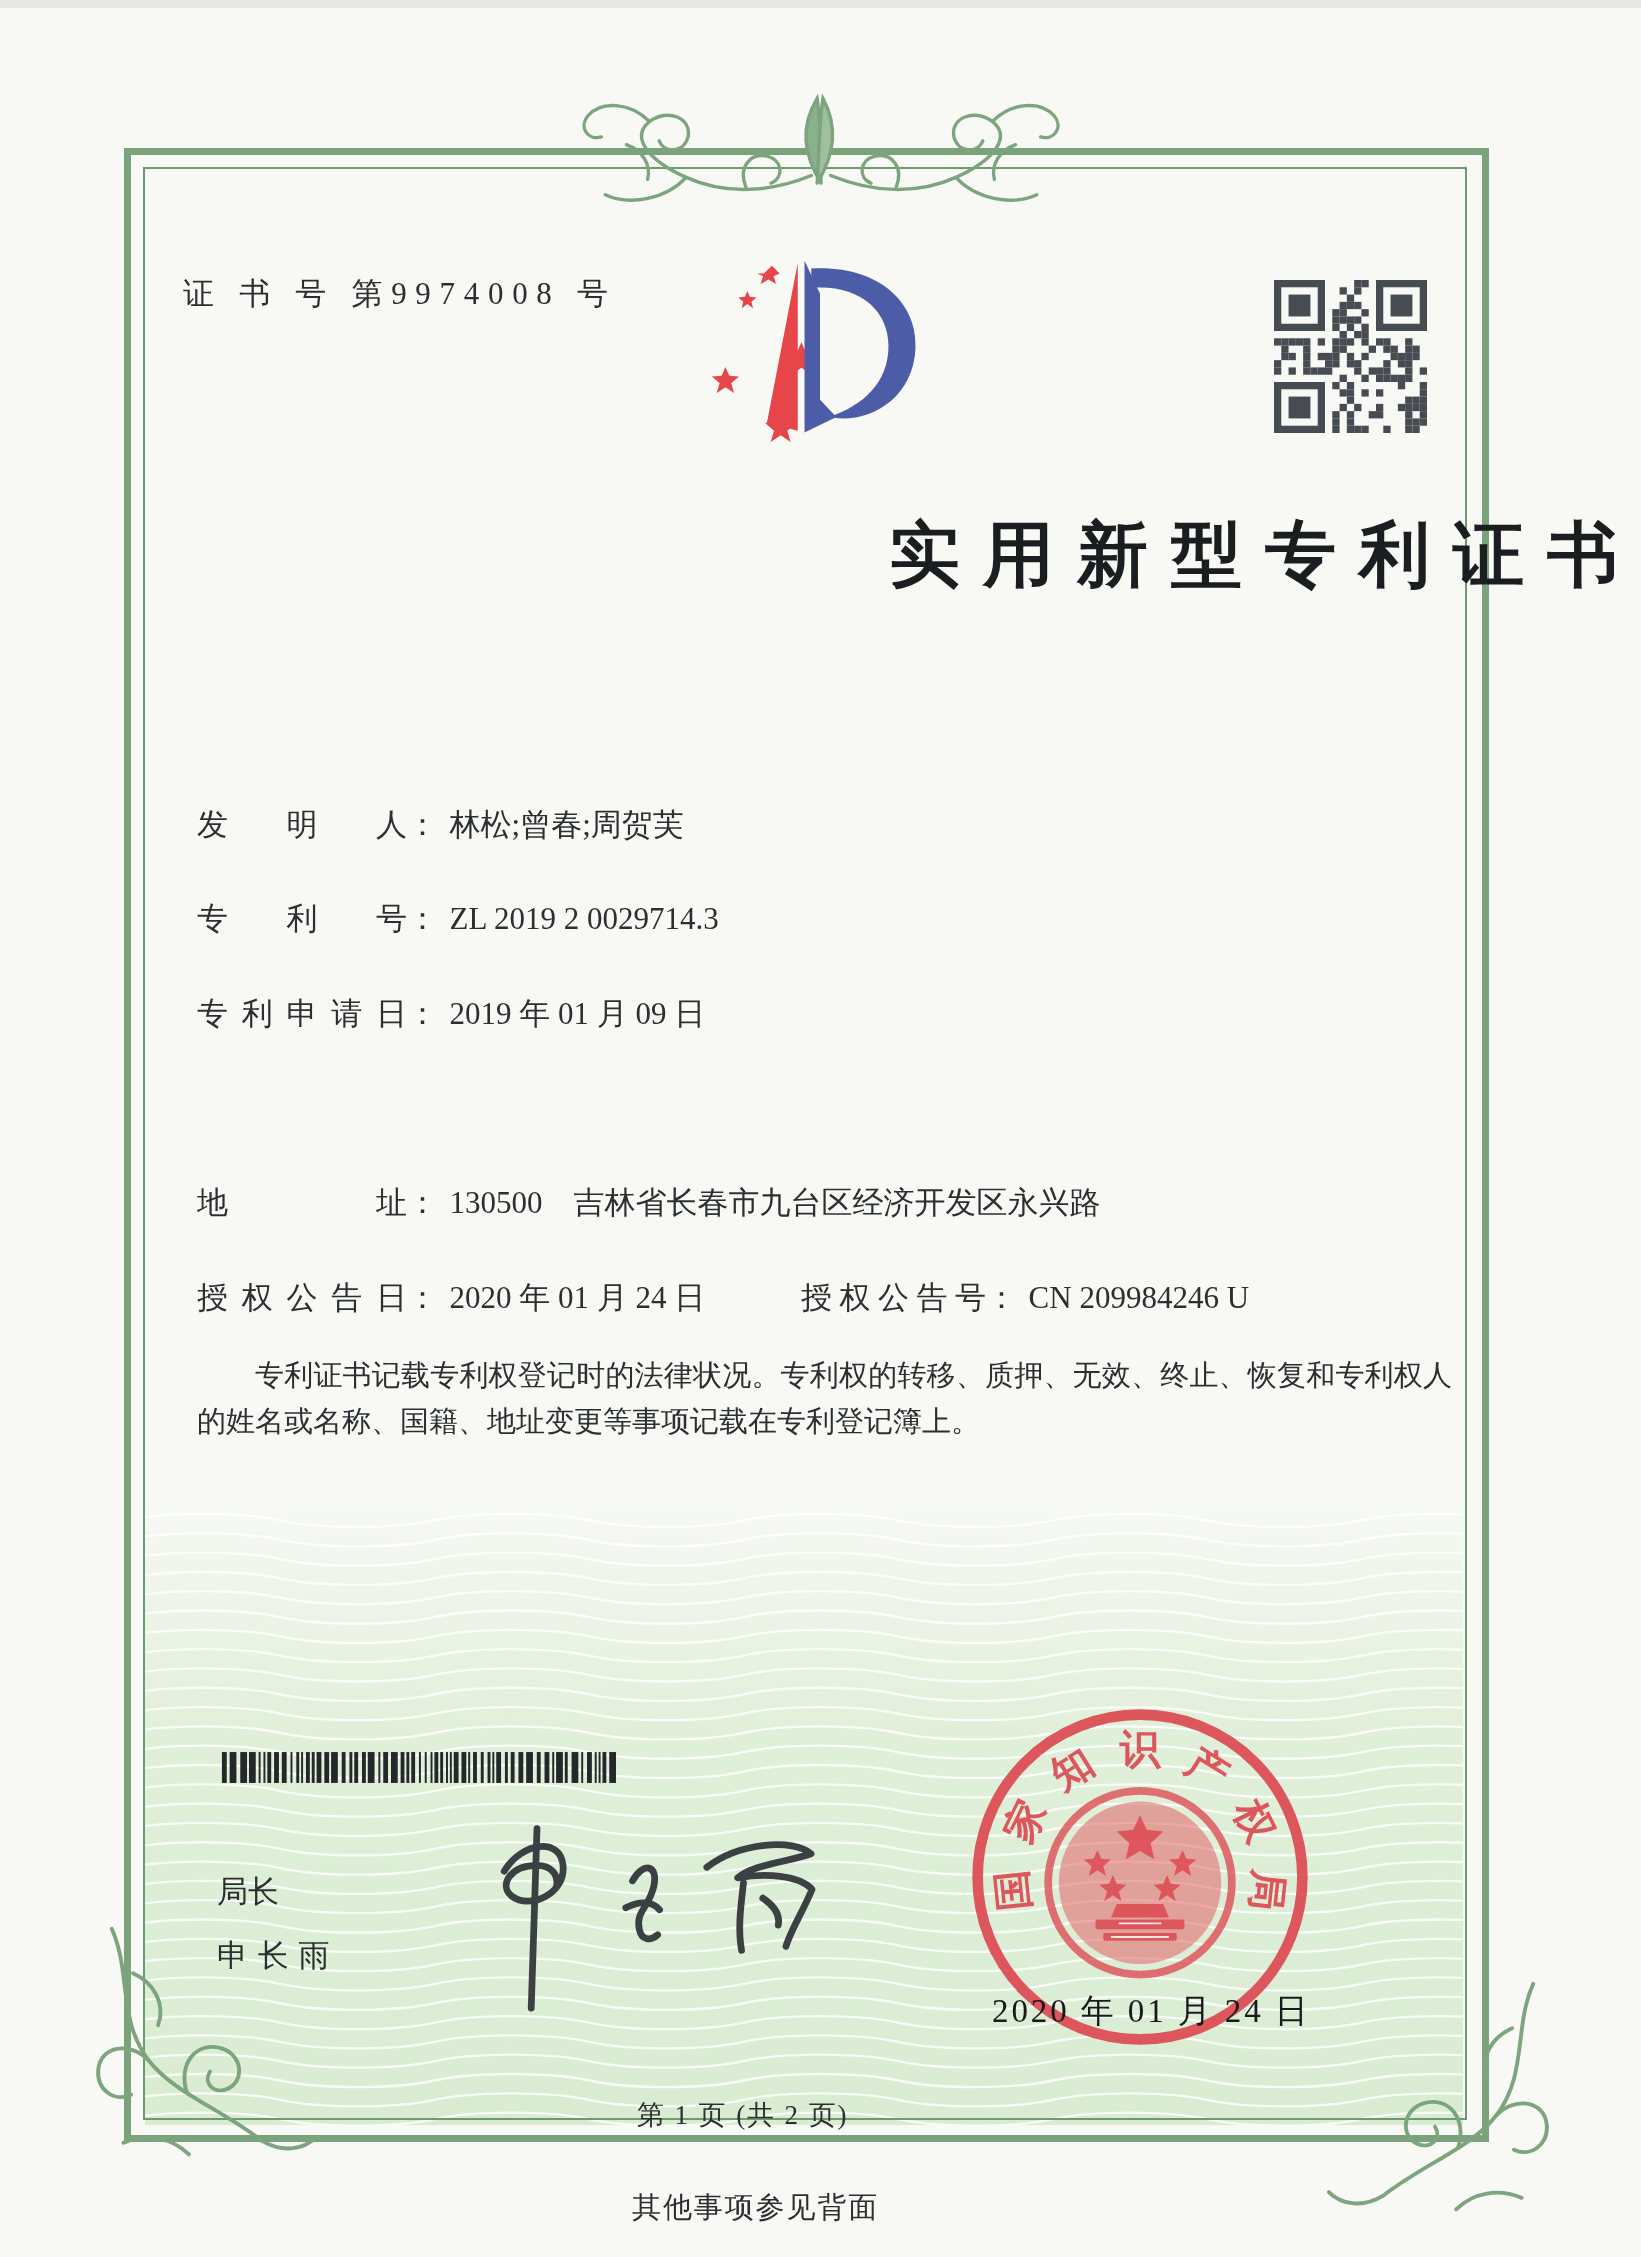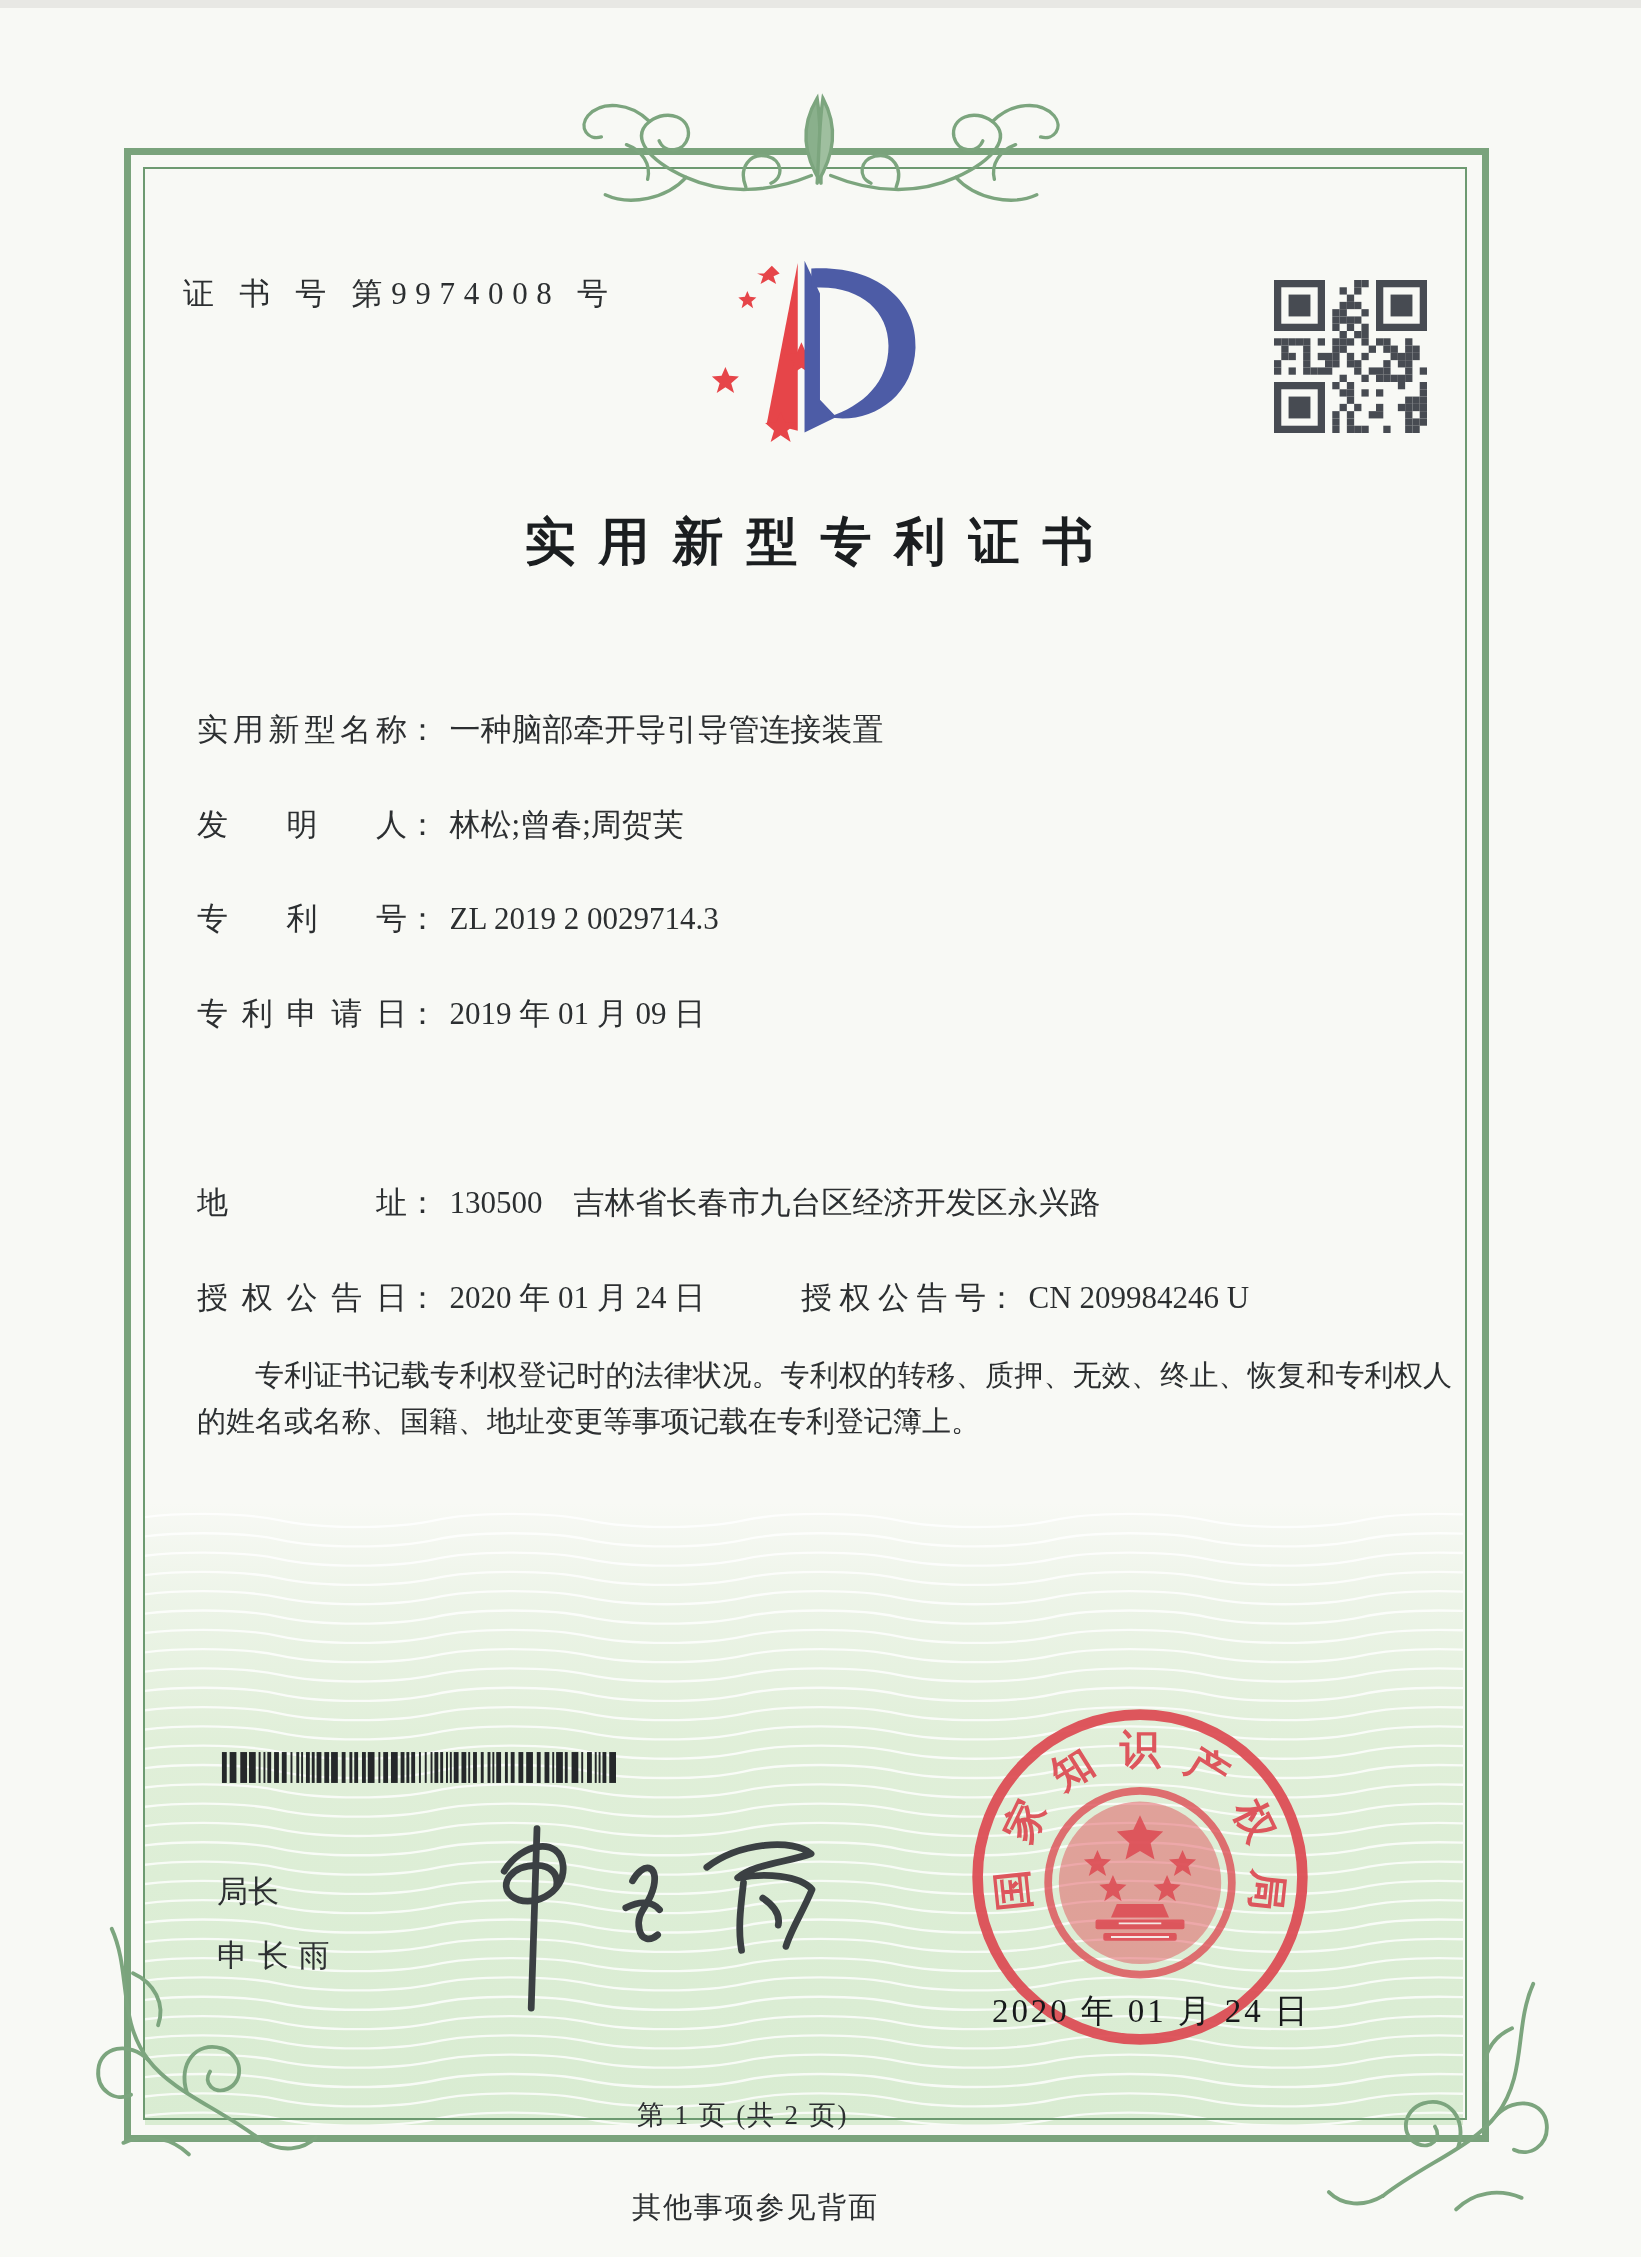--- a/index.html
+++ b/index.html
@@ -16,21 +16,21 @@
     border:2.9px solid #6d9a71;z-index:2;}
   
   .green-zone{position:absolute;left:145px;top:1495px;width:1318px;height:622px;z-index:1;
     background:linear-gradient(180deg, rgba(223,238,216,0) 0%, rgba(223,238,216,.45) 16%,
                rgba(222,238,214,.9) 38%, #ddeed6 60%, #d9ecd2 100%);}
   .green-zone svg{position:absolute;left:0;top:0;}
   
   .ornament{position:absolute;z-index:3;pointer-events:none;}
   
   .certno{position:absolute;left:183px;top:265px;font-size:31px;letter-spacing:8.7px;z-index:4;}
-  .title{position:absolute;left:0;right:0;top:500px;text-align:center;font-size:51px;
+  .title{position:absolute;left:0;right:0;top:500px;text-align:right;font-size:71px;
     font-weight:bold;letter-spacing:23px;color:#1b1e20;z-index:4;}
   .row{position:absolute;left:197px;font-size:31px;z-index:4;white-space:nowrap;}
   .flabel{display:inline-block;width:210px;text-align:justify;text-align-last:justify;}
   .flabel2{display:inline-block;width:185px;text-align:justify;text-align-last:justify;}
   .fval{margin-left:11.6px;}
   .paras{position:absolute;left:197px;top:1344px;width:1255px;font-size:29px;
     line-height:46px;text-align:justify;z-index:4;}
   .paras p{margin:0;text-indent:58px;}
   .signer{position:absolute;left:217px;z-index:4;font-size:31px;}
   .signer-name{letter-spacing:9.7px;}
@@ -277,23 +277,20 @@
       <rect x="105.33333333333333" y="0" width="52.666666666666664" height="52.666666666666664" fill="#474b52"></rect>
       <rect x="112.85714285714286" y="7.523809523809524" width="37.61904761904762" height="37.61904761904762" fill="#f8f9f5"></rect>
       <rect x="120.38095238095238" y="15.047619047619047" width="22.57142857142857" height="22.57142857142857" fill="#474b52"></rect>
       <rect x="0" y="105.33333333333333" width="52.666666666666664" height="52.666666666666664" fill="#474b52"></rect>
       <rect x="7.523809523809524" y="112.85714285714286" width="37.61904761904762" height="37.61904761904762" fill="#f8f9f5"></rect>
       <rect x="15.047619047619047" y="120.38095238095238" width="22.57142857142857" height="22.57142857142857" fill="#474b52"></rect>
     </svg>
 
   <div class="title">实用新型专利证书</div>
 
-  <div class="row" style="top:701px">
-    <span class="flabel">实用新型名称</span><span>：</span><span class="fval">一种脑部牵开导引导管连接装置</span>
-  </div>
   <div class="row" style="top:796px">
     <span class="flabel">发明人</span><span>：</span><span class="fval">林松;曾春;周贺芙</span>
   </div>
   <div class="row" style="top:890px">
     <span class="flabel">专利号</span><span>：</span><span class="fval">ZL 2019 2 0029714.3</span>
   </div>
   <div class="row" style="top:985px">
     <span class="flabel">专利申请日</span><span>：</span><span class="fval">2019 年 01 月 09 日</span>
   </div>
   <div class="row" style="top:1174px">

